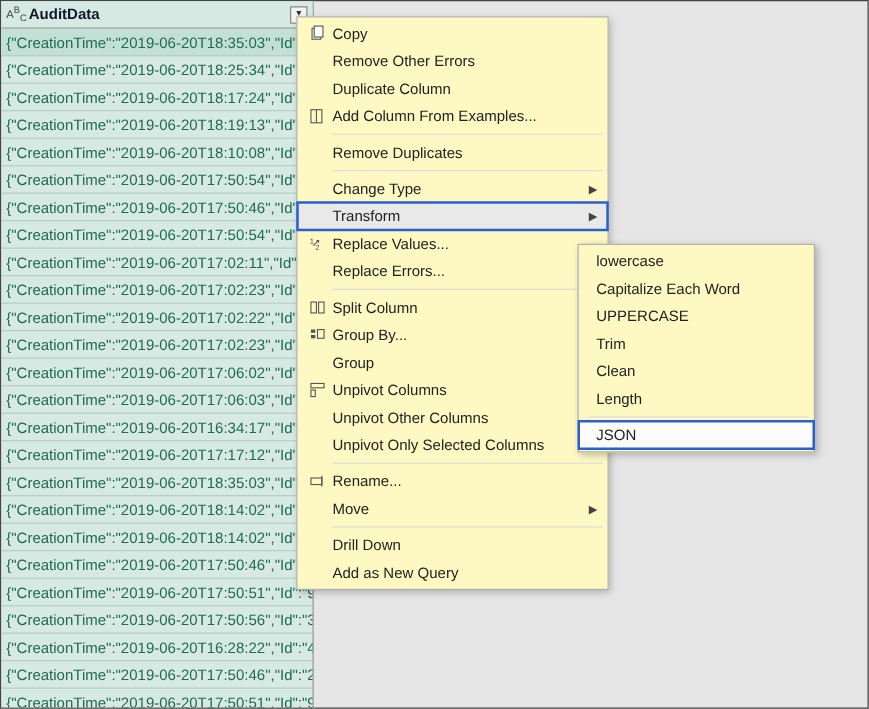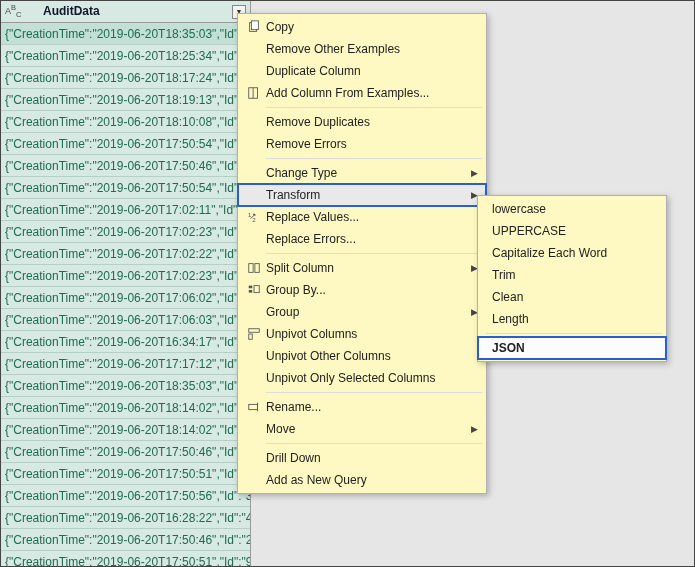--- a/index.html
+++ b/index.html
@@ -23,21 +23,21 @@
   }
   .col-header {
     background: #d6e9e2;
     border-bottom: 1px solid #999;
     height: 22px;
     display: flex;
     align-items: center;
     padding: 0 4px;
     justify-content: space-between;
   }
-  .col-header-left { display: flex; align-items: center; gap: 20px; }
+  .col-header-left { display: flex; align-items: center; gap: 0; }
   .type-icon {
     font-size: 9px;
     line-height: 1;
     color: #444;
     position: relative;
     width: 18px;
     text-align: left;
   }
   .col-title { font-weight: 700; color: #0f172a; }
   .dropdown-btn {
@@ -60,21 +60,21 @@
   .row.sel { background: #c2e0d5; }
   
   .menu {
     position: absolute;
     background: #fef9c3;
     border: 1px solid #b0b0b0;
     box-shadow: 2px 2px 6px rgba(0,0,0,0.25);
     padding: 2px 0;
   }
   .menu.main { left: 236px; top: 12px; width: 250px; }
-  .menu.sub  { left: 476px; top: 194px; width: 190px; }
+  .menu.sub  { left: 461px; top: 194px; width: 190px; }
   .mi {
     display: flex;
     align-items: center;
     height: 22px;
     padding: 0 8px 0 4px;
     color: #222;
     position: relative;
   }
   .mi-icon {
     width: 24px; height: 18px;
@@ -83,21 +83,21 @@
   }
   .mi-label { flex: 1; white-space: nowrap; }
   .mi-arrow { font-size: 9px; color: #444; padding-left: 6px; }
   .sep { height: 1px; background: #ddd; margin: 3px 4px 3px 28px; }
   .mi.highlight-blue {
     outline: 2px solid #2a5fd0;
     outline-offset: -1px;
     background: #e9e9e9;
   }
   .sub .mi { padding-left: 14px; }
-  .sub .mi.highlight-blue { background: #fcfcfc; font-weight: bold; }
+  .sub .mi.highlight-blue { background: #fcfcfc; }
   
   svg { width: 14px; height: 14px; }
 </style>
 </head>
 <body>
 
 <div class="column">
   <div class="col-header">
     <div class="col-header-left">
       <span class="type-icon">A<sup>B</sup><sub>C</sub></span>
@@ -139,43 +139,39 @@
     <span class="mi-icon">
         <svg viewBox="0 0 16 16">
           <rect x="3" y="3" width="8" height="10" fill="none" stroke="#555"></rect>
           <rect x="5" y="1" width="8" height="10" fill="#fff" stroke="#555"></rect>
         </svg>
       </span>
     <span class="mi-label">Copy</span>
   </div>
   <div class="mi">
       <span class="mi-icon"></span>
-      <span class="mi-label">Remove Other Examples</span>
+      <span class="mi-label">Remove Other Errors</span>
     </div>
   <div class="mi">
       <span class="mi-icon"></span>
       <span class="mi-label">Duplicate Column</span>
     </div>
   <div class="mi">
     <span class="mi-icon">
         <svg viewBox="0 0 16 16">
           <rect x="2" y="2" width="10" height="12" fill="none" stroke="#555"></rect>
           <line x1="7" y1="2" x2="7" y2="14" stroke="#555"></line>
         </svg>
       </span>
     <span class="mi-label">Add Column From Examples...</span>
   </div>
   <div class="sep"></div>
   <div class="mi">
       <span class="mi-icon"></span>
       <span class="mi-label">Remove Duplicates</span>
-    </div>
-  <div class="mi">
-      <span class="mi-icon"></span>
-      <span class="mi-label">Remove Errors</span>
     </div>
   <div class="sep"></div>
   <div class="mi">
       <span class="mi-icon"></span>
       <span class="mi-label">Change Type</span>
       <span class="mi-arrow">▶</span>
     </div>
   <div class="mi highlight-blue">
       <span class="mi-icon"></span>
       <span class="mi-label">Transform</span>
@@ -263,24 +259,24 @@
       <span class="mi-icon"></span>
       <span class="mi-label">Add as New Query</span>
     </div>
 </div>
 
 <div class="menu sub">
   <div class="mi">
       <span class="mi-label">lowercase</span>
     </div>
   <div class="mi">
+      <span class="mi-label">Capitalize Each Word</span>
+    </div>
+  <div class="mi">
       <span class="mi-label">UPPERCASE</span>
-    </div>
-  <div class="mi">
-      <span class="mi-label">Capitalize Each Word</span>
     </div>
   <div class="mi">
       <span class="mi-label">Trim</span>
     </div>
   <div class="mi">
       <span class="mi-label">Clean</span>
     </div>
   <div class="mi">
       <span class="mi-label">Length</span>
     </div>

